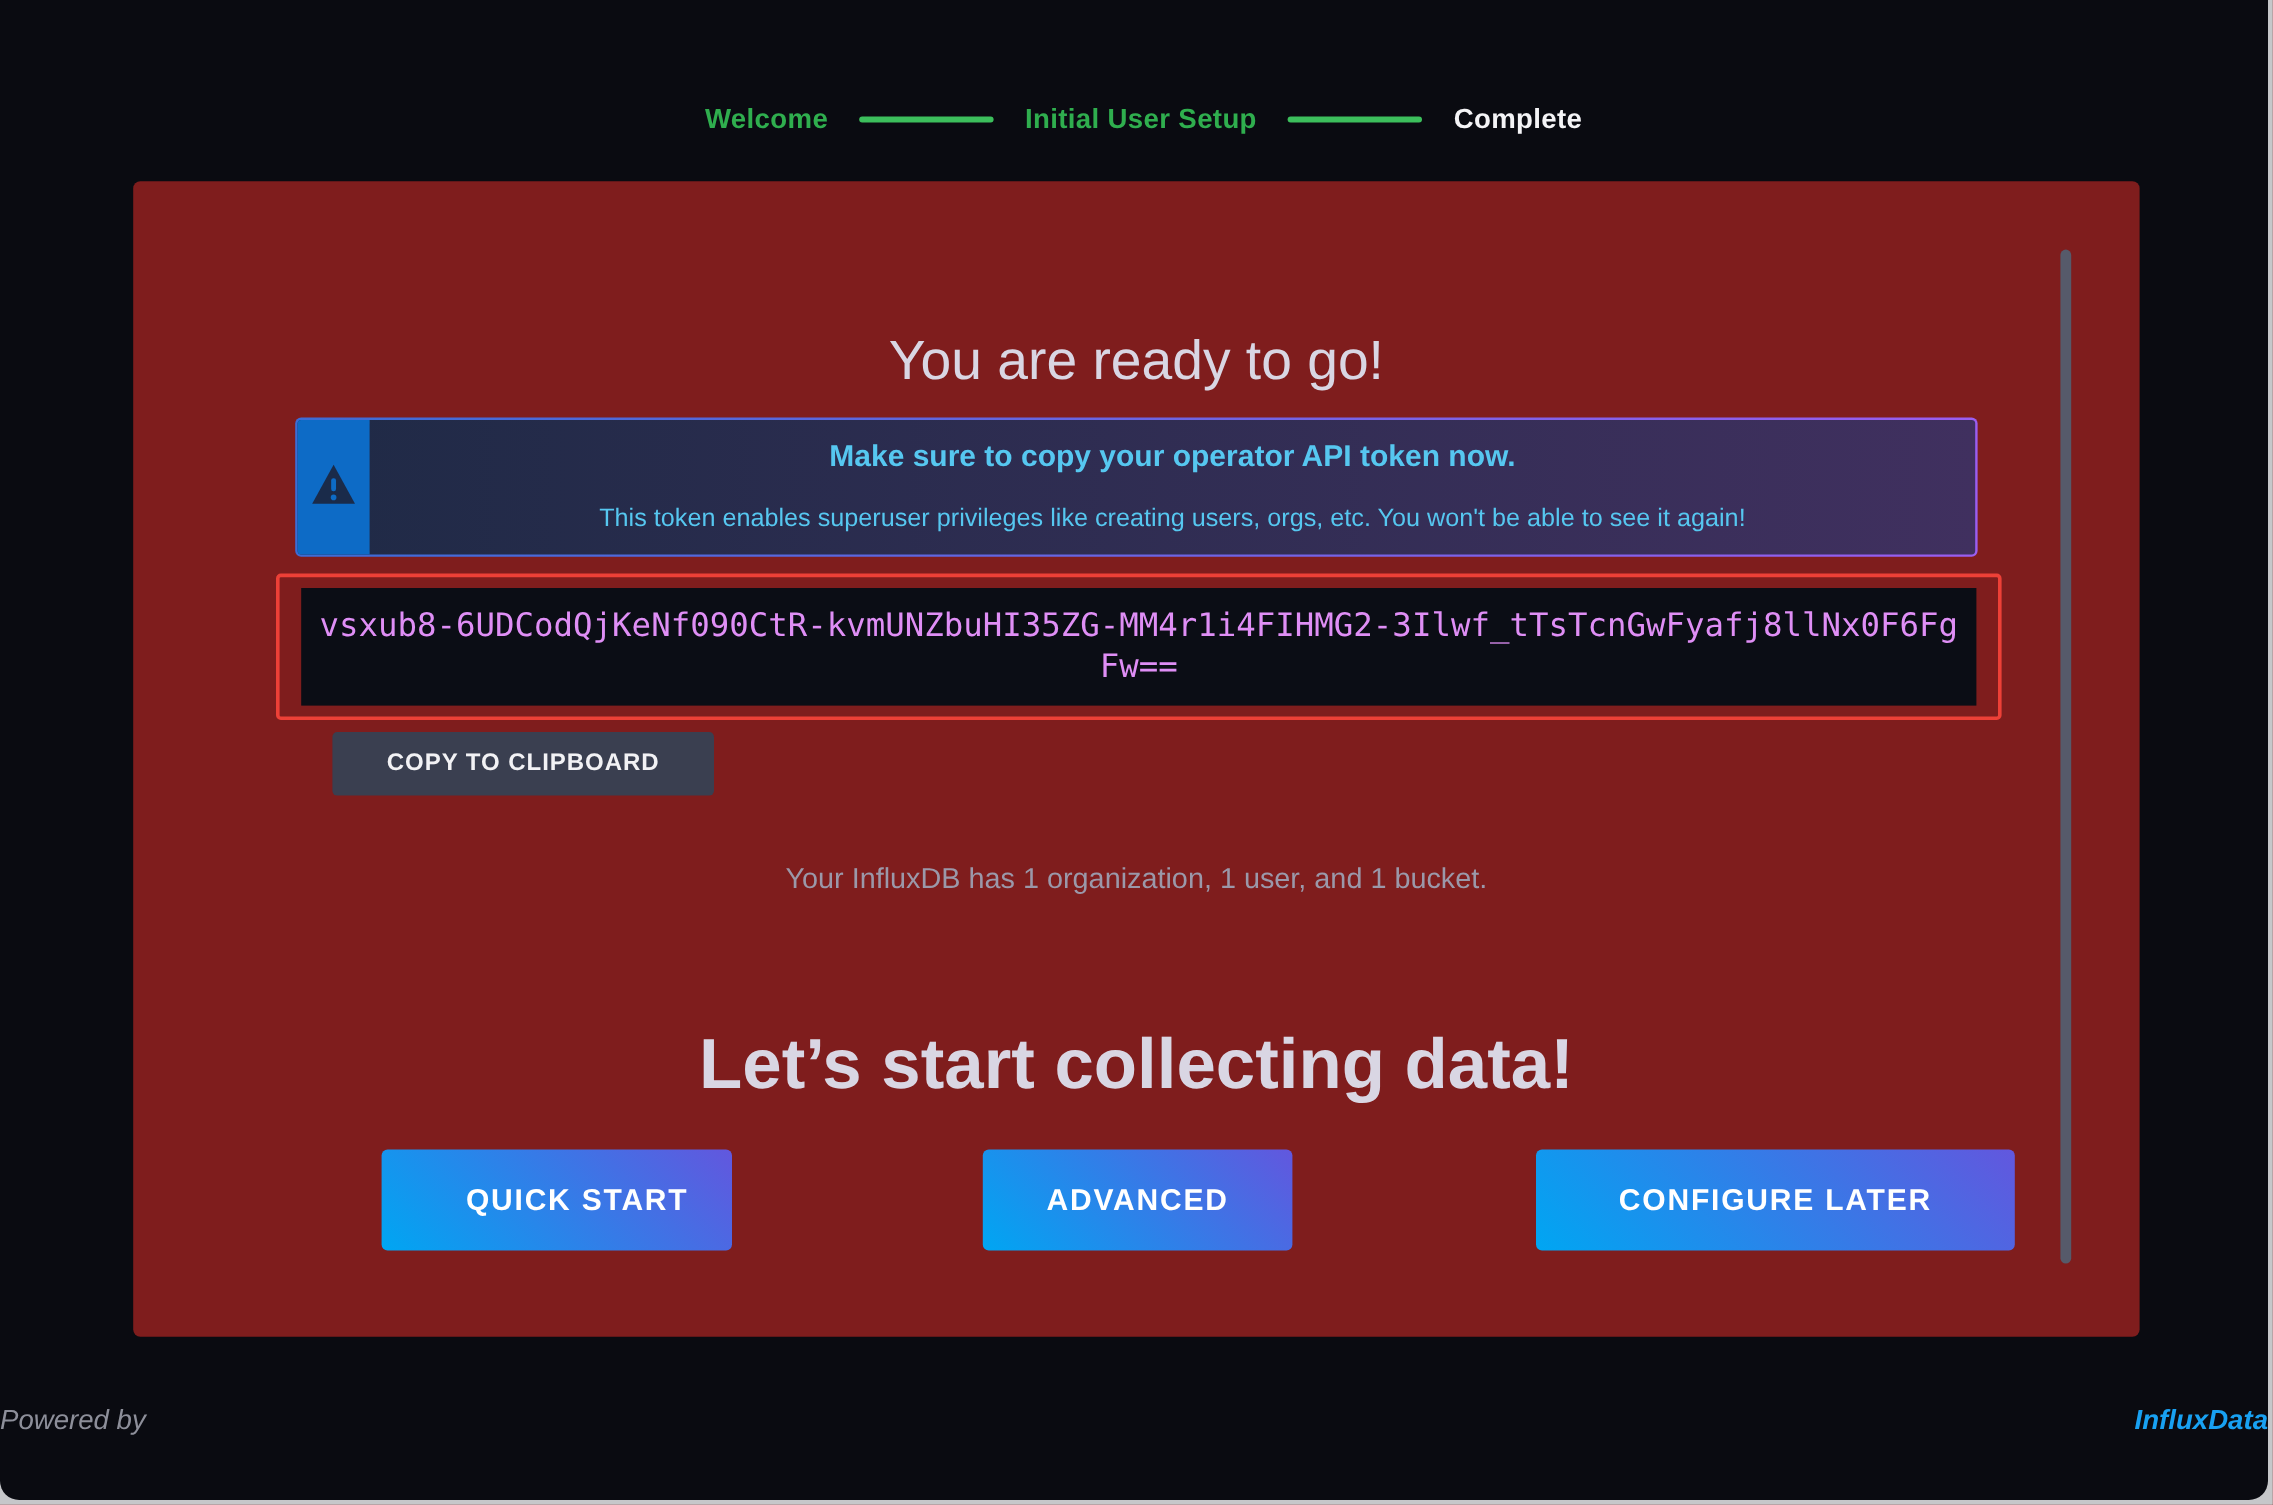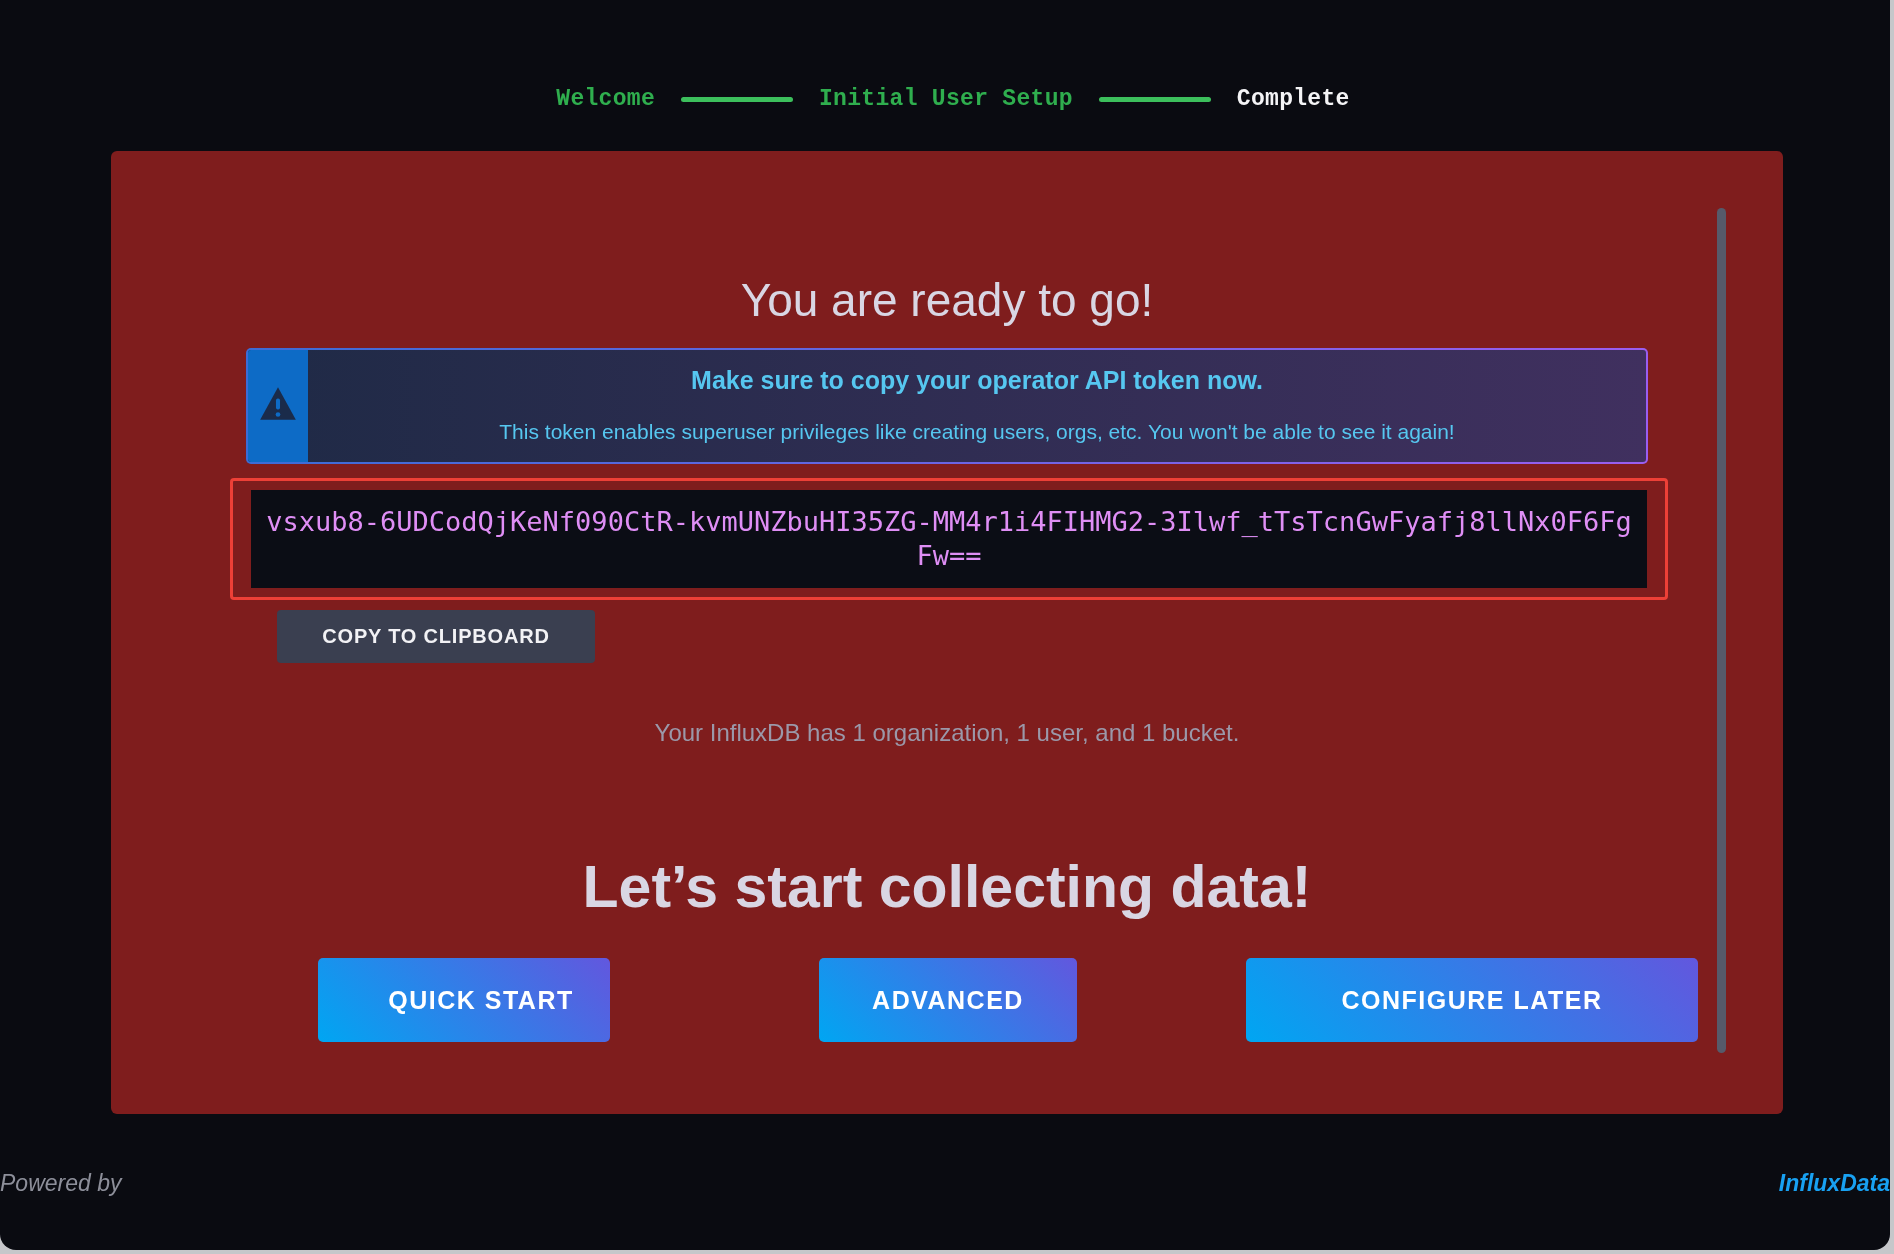--- a/index.html
+++ b/index.html
@@ -12,21 +12,21 @@
   .screen {
     position: relative;
     width: 1890px; height: 1250px;
     background: #0a0b11;
     border-radius: 0 0 16px 16px;
     overflow: hidden;
   }
   
   .stepper {
     position: absolute; top: 86px; left: 16px; right: 0;
-    display: flex; justify-content: center; align-items: center; gap: 26px; font-family: Liberation Mono, monospace;
+    display: flex; justify-content: center; align-items: center; gap: 26px;
   }
   .step-label { font-size: 23px; font-weight: bold; letter-spacing: 0.3px; }
   .step-done { color: #2fae4e; }
   .step-current { color: #f4f4f6; }
   .step-line { width: 112px; height: 5px; border-radius: 3px; background: #3cbf5c; }
 
   
   .card {
     position: absolute; left: 111px; top: 151px;
     width: 1672px; height: 963px;
@@ -101,21 +101,21 @@
   .btn-gradient {
     position: absolute; top: 807px; height: 84px;
     border: none; border-radius: 5px;
     background: linear-gradient(45deg, #00a6f2, #6257de);
     color: #ffffff; font-family: "Liberation Sans", sans-serif;
     font-weight: bold; font-size: 25px; letter-spacing: 1.5px;
     cursor: pointer;
   }
   .btn-quick     { left: 207px;  width: 292px; padding-left: 40px; }
   .btn-advanced  { left: 708px;  width: 258px; }
-  .btn-configure { left: 1135px; width: 452px; }
+  .btn-configure { left: 1169px; width: 399px; }
 
   .scrollbar-thumb {
     position: absolute; left: 1606px; top: 57px;
     width: 9px; height: 845px;
     background: #565a6a; border-radius: 5px;
   }
 
   
   .footer {
     position: absolute; top: 1170px; left: 0; width: 100%;

